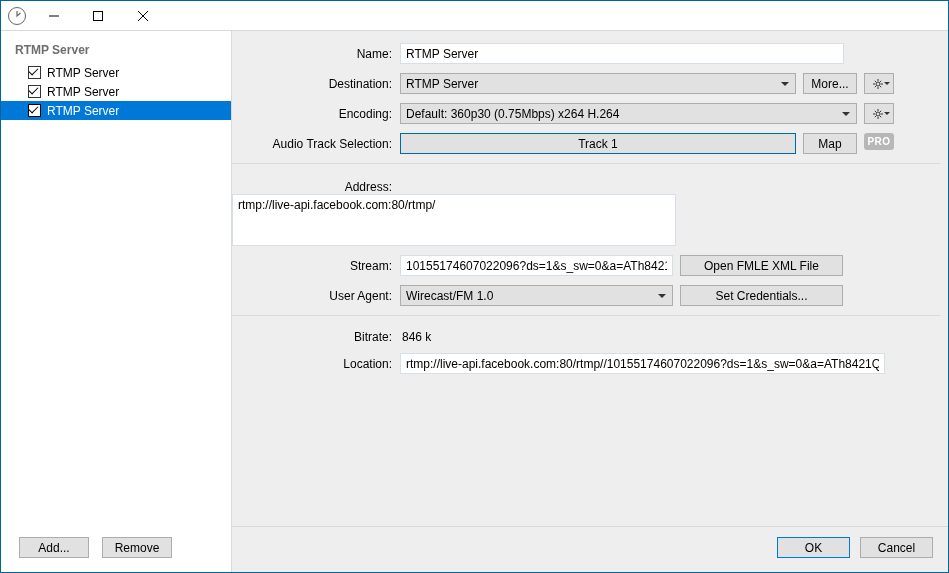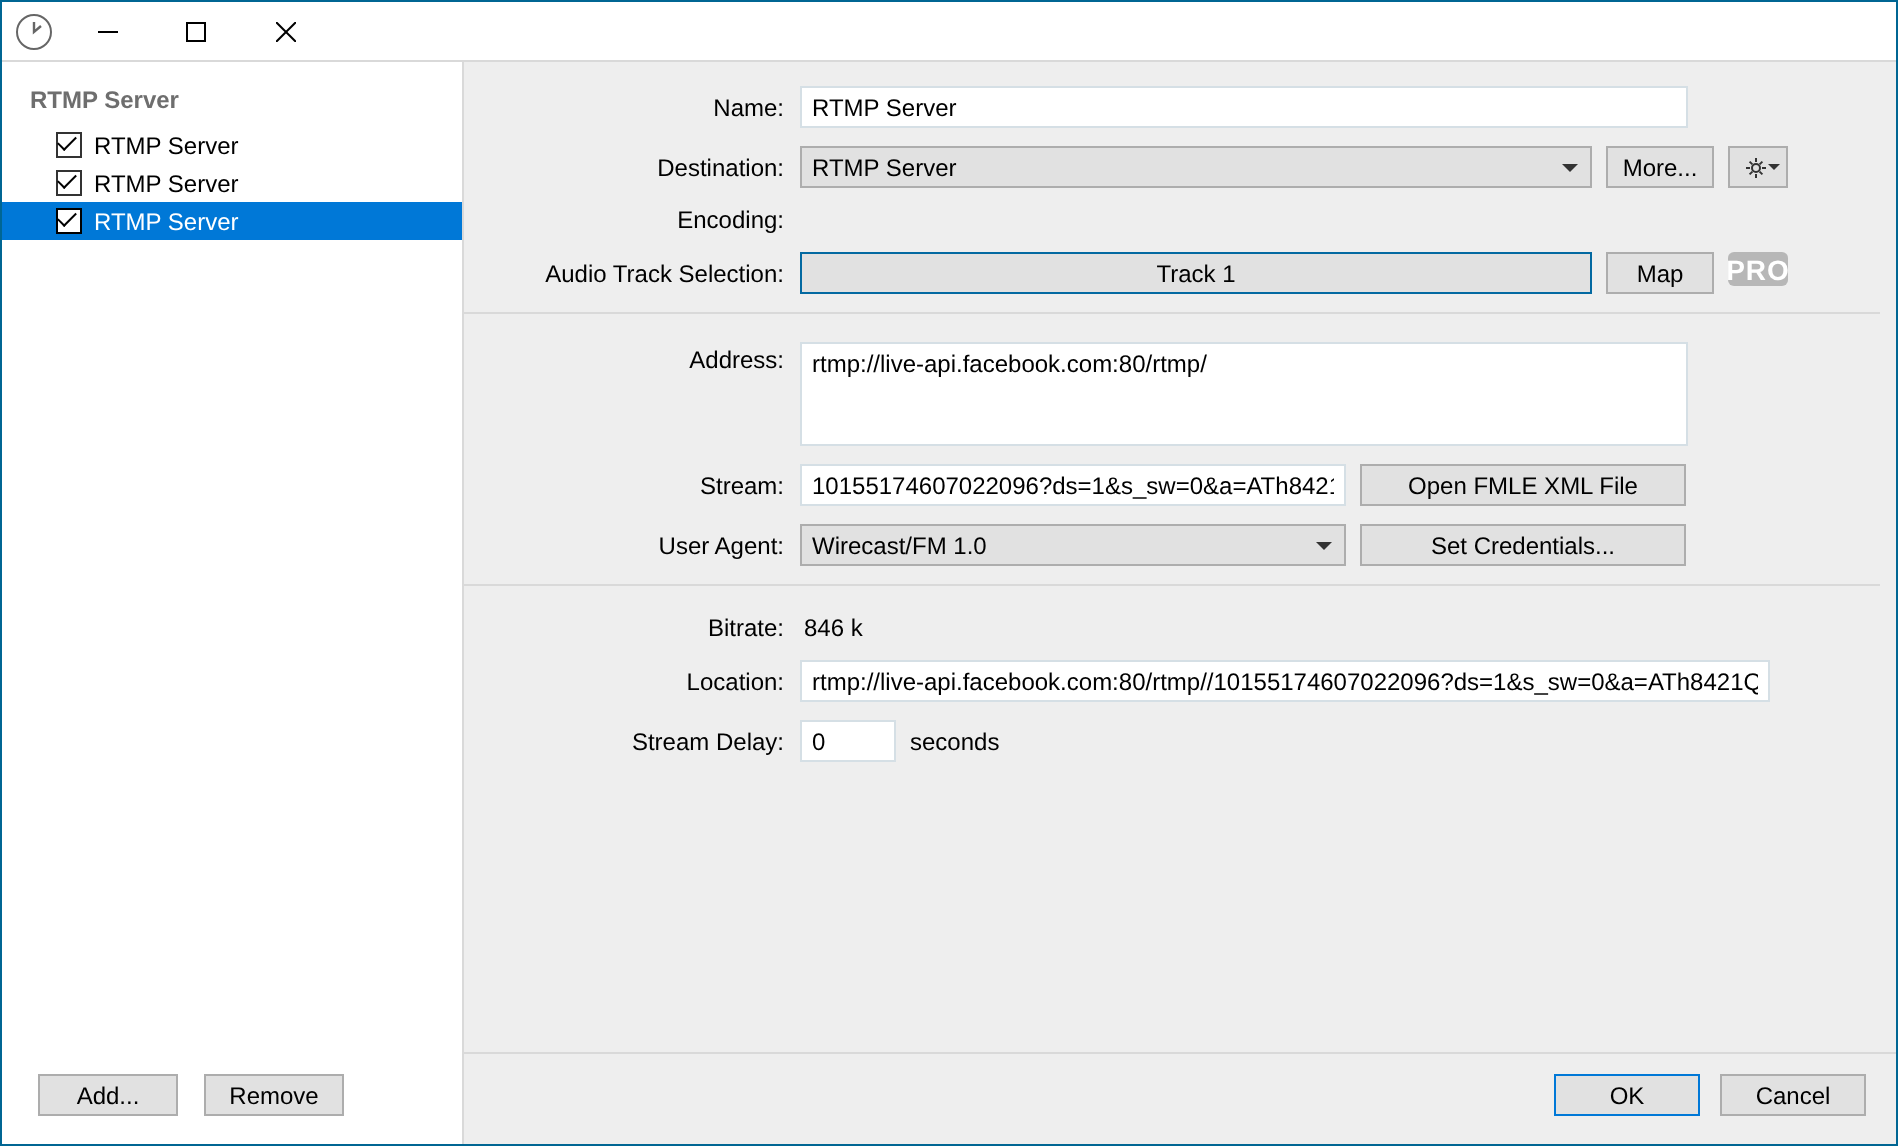--- a/index.html
+++ b/index.html
@@ -18,32 +18,32 @@
 .side-item .chk::after { content: ""; position: absolute; left: 2px; top: -1px; width: 4px; height: 8px; border: solid #000; border-width: 0 1.5px 1.5px 0; transform: rotate(45deg); }
 .side-item.selected { background: #0078d7; color: #fff; }
 .side-item.selected .chk { border-color: #000; }
 .side-item.selected .chk::after { border-color: #000; }
 .sidebar-footer { padding: 8px 12px 14px 18px; display: flex; gap: 13px; border-top: 0; }
 .btn { height: 21px; border: 1px solid #adadad; background: #e1e1e1; display: inline-flex; align-items: center; justify-content: center; padding: 0 20px; cursor: default; }
 .sidebar-footer .btn { width: 70px; }
 .panel { flex: 1; background: #eee; border-left: 1px solid #d9d9d9; padding: 12px 0 0 0; display: flex; flex-direction: column; }
 .form { padding: 0 8px 8px 0; }
 .row { display: flex; align-items: center; margin-bottom: 9px; }
-.row.tall { align-items: flex-start; }
+.row.tall { align-items: flex-start; flex-direction: column; }
 .row .lbl { width: 168px; text-align: right; padding-right: 8px; color: #000; }
 .row .ctrl { display: flex; gap: 7px; align-items: flex-start; }
 .input { height: 21px; border: 1px solid #d5dfe5; background: #fff; padding: 0 5px; font-size: 12px; }
 .ta { border: 1px solid #d5dfe5; background: #fff; padding: 3px 5px; font-size: 12px; resize: none; }
 .select { height: 21px; border: 1px solid #adadad; background: #e1e1e1; padding: 0 18px 0 5px; font-size: 12px; position: relative; display: flex; align-items: center; width: 100%; }
 .select::after { content: ""; position: absolute; right: 6px; top: 8px; width: 0; height: 0; border-left: 4px solid transparent; border-right: 4px solid transparent; border-top: 4px solid #333; }
 .gearbtn { width: 30px; height: 21px; border: 1px solid #adadad; background: #e1e1e1; display: flex; align-items: center; justify-content: center; position: relative; }
 .gearbtn svg { width: 12px; height: 12px; }
 .gearbtn::after { content: ""; position: absolute; right: 3px; top: 8px; width: 0; height: 0; border-left: 3px solid transparent; border-right: 3px solid transparent; border-top: 3px solid #333; }
 .trackbtn { height: 21px; border: 1px solid #0369a1; background: #e1e1e1; display: flex; align-items: center; justify-content: center; }
-.pro-badge { width: 30px; height: 17px; background: #b7b7b7; color: #fff; border-radius: 3px; display: flex; align-items: center; justify-content: center; font-size: 14px; font-weight: bold; letter-spacing: 0.5px; }
+.pro-badge { width: 30px; height: 17px; background: #b7b7b7; color: #fff; border-radius: 3px; display: flex; align-items: center; justify-content: center; font-size: 10px; font-weight: bold; letter-spacing: 0.5px; }
 .divider { height: 1px; background: #d9d9d9; margin: 8px 0 14px 0; }
 .panel-footer { margin-top: auto; border-top: 1px solid #d9d9d9; padding: 10px 15px 14px 0; display: flex; justify-content: flex-end; gap: 10px; }
 .panel-footer .btn { width: 73px; }
 .btn.primary { border: 1.5px solid #0078d7; }
 .static-text { padding-left: 2px; }
 </style>
 </head>
 <body>
 
 <div class="titlebar">
@@ -120,20 +120,40 @@
                   <line x1="6.8" y1="7.8" x2="8.2" y2="9.2"></line>
                   <line x1="1.8" y1="9.2" x2="3.2" y2="7.8"></line>
                   <line x1="6.8" y1="4.2" x2="8.2" y2="2.8"></line>
                 </g>
               </svg>
           </div>
         </div>
       </div>
       <div class="row">
         <div class="lbl">Encoding:</div>
+        <div class="ctrl">
+          <div class="select" style="width:457px">
+              <span>Default: 360p30 (0.75Mbps) x264 H.264</span>
+            </div>
+          <div class="gearbtn">
+            <svg viewBox="0 0 12 12">
+                <circle cx="5" cy="6" r="2" fill="none" stroke="#333" stroke-width="1"></circle>
+                <g stroke="#333" stroke-width="1">
+                  <line x1="5" y1="1" x2="5" y2="3"></line>
+                  <line x1="5" y1="9" x2="5" y2="11"></line>
+                  <line x1="0" y1="6" x2="2" y2="6"></line>
+                  <line x1="8" y1="6" x2="10" y2="6"></line>
+                  <line x1="1.8" y1="2.8" x2="3.2" y2="4.2"></line>
+                  <line x1="6.8" y1="7.8" x2="8.2" y2="9.2"></line>
+                  <line x1="1.8" y1="9.2" x2="3.2" y2="7.8"></line>
+                  <line x1="6.8" y1="4.2" x2="8.2" y2="2.8"></line>
+                </g>
+              </svg>
+          </div>
+        </div>
       </div>
       <div class="row">
         <div class="lbl">Audio Track Selection:</div>
         <div class="ctrl">
           <div class="trackbtn" style="width:396px">Track 1</div>
           <div class="btn" style="width:54px">Map</div>
           <div class="pro-badge">PRO</div>
         </div>
       </div>
 
@@ -169,27 +189,20 @@
         <div class="ctrl">
             <span class="static-text">846 k</span>
           </div>
       </div>
       <div class="row">
         <div class="lbl">Location:</div>
         <div class="ctrl">
           <input class="input" style="width: 485px;" value="rtmp://live-api.facebook.com:80/rtmp//10155174607022096?ds=1&amp;s_sw=0&amp;a=ATh8421QORB-_C">
         </div>
       </div>
-      <div class="row">
-        <div class="lbl">Stream Delay:</div>
-        <div class="ctrl" style="align-items:center">
-          <input class="input" style="width: 48px;" value="0">
-          <span>seconds</span>
-        </div>
-      </div>
     </div>
 
     <div class="panel-footer">
       <div class="btn primary">OK</div>
       <div class="btn">Cancel</div>
     </div>
   </div>
 </div>
 
 </body></html>

